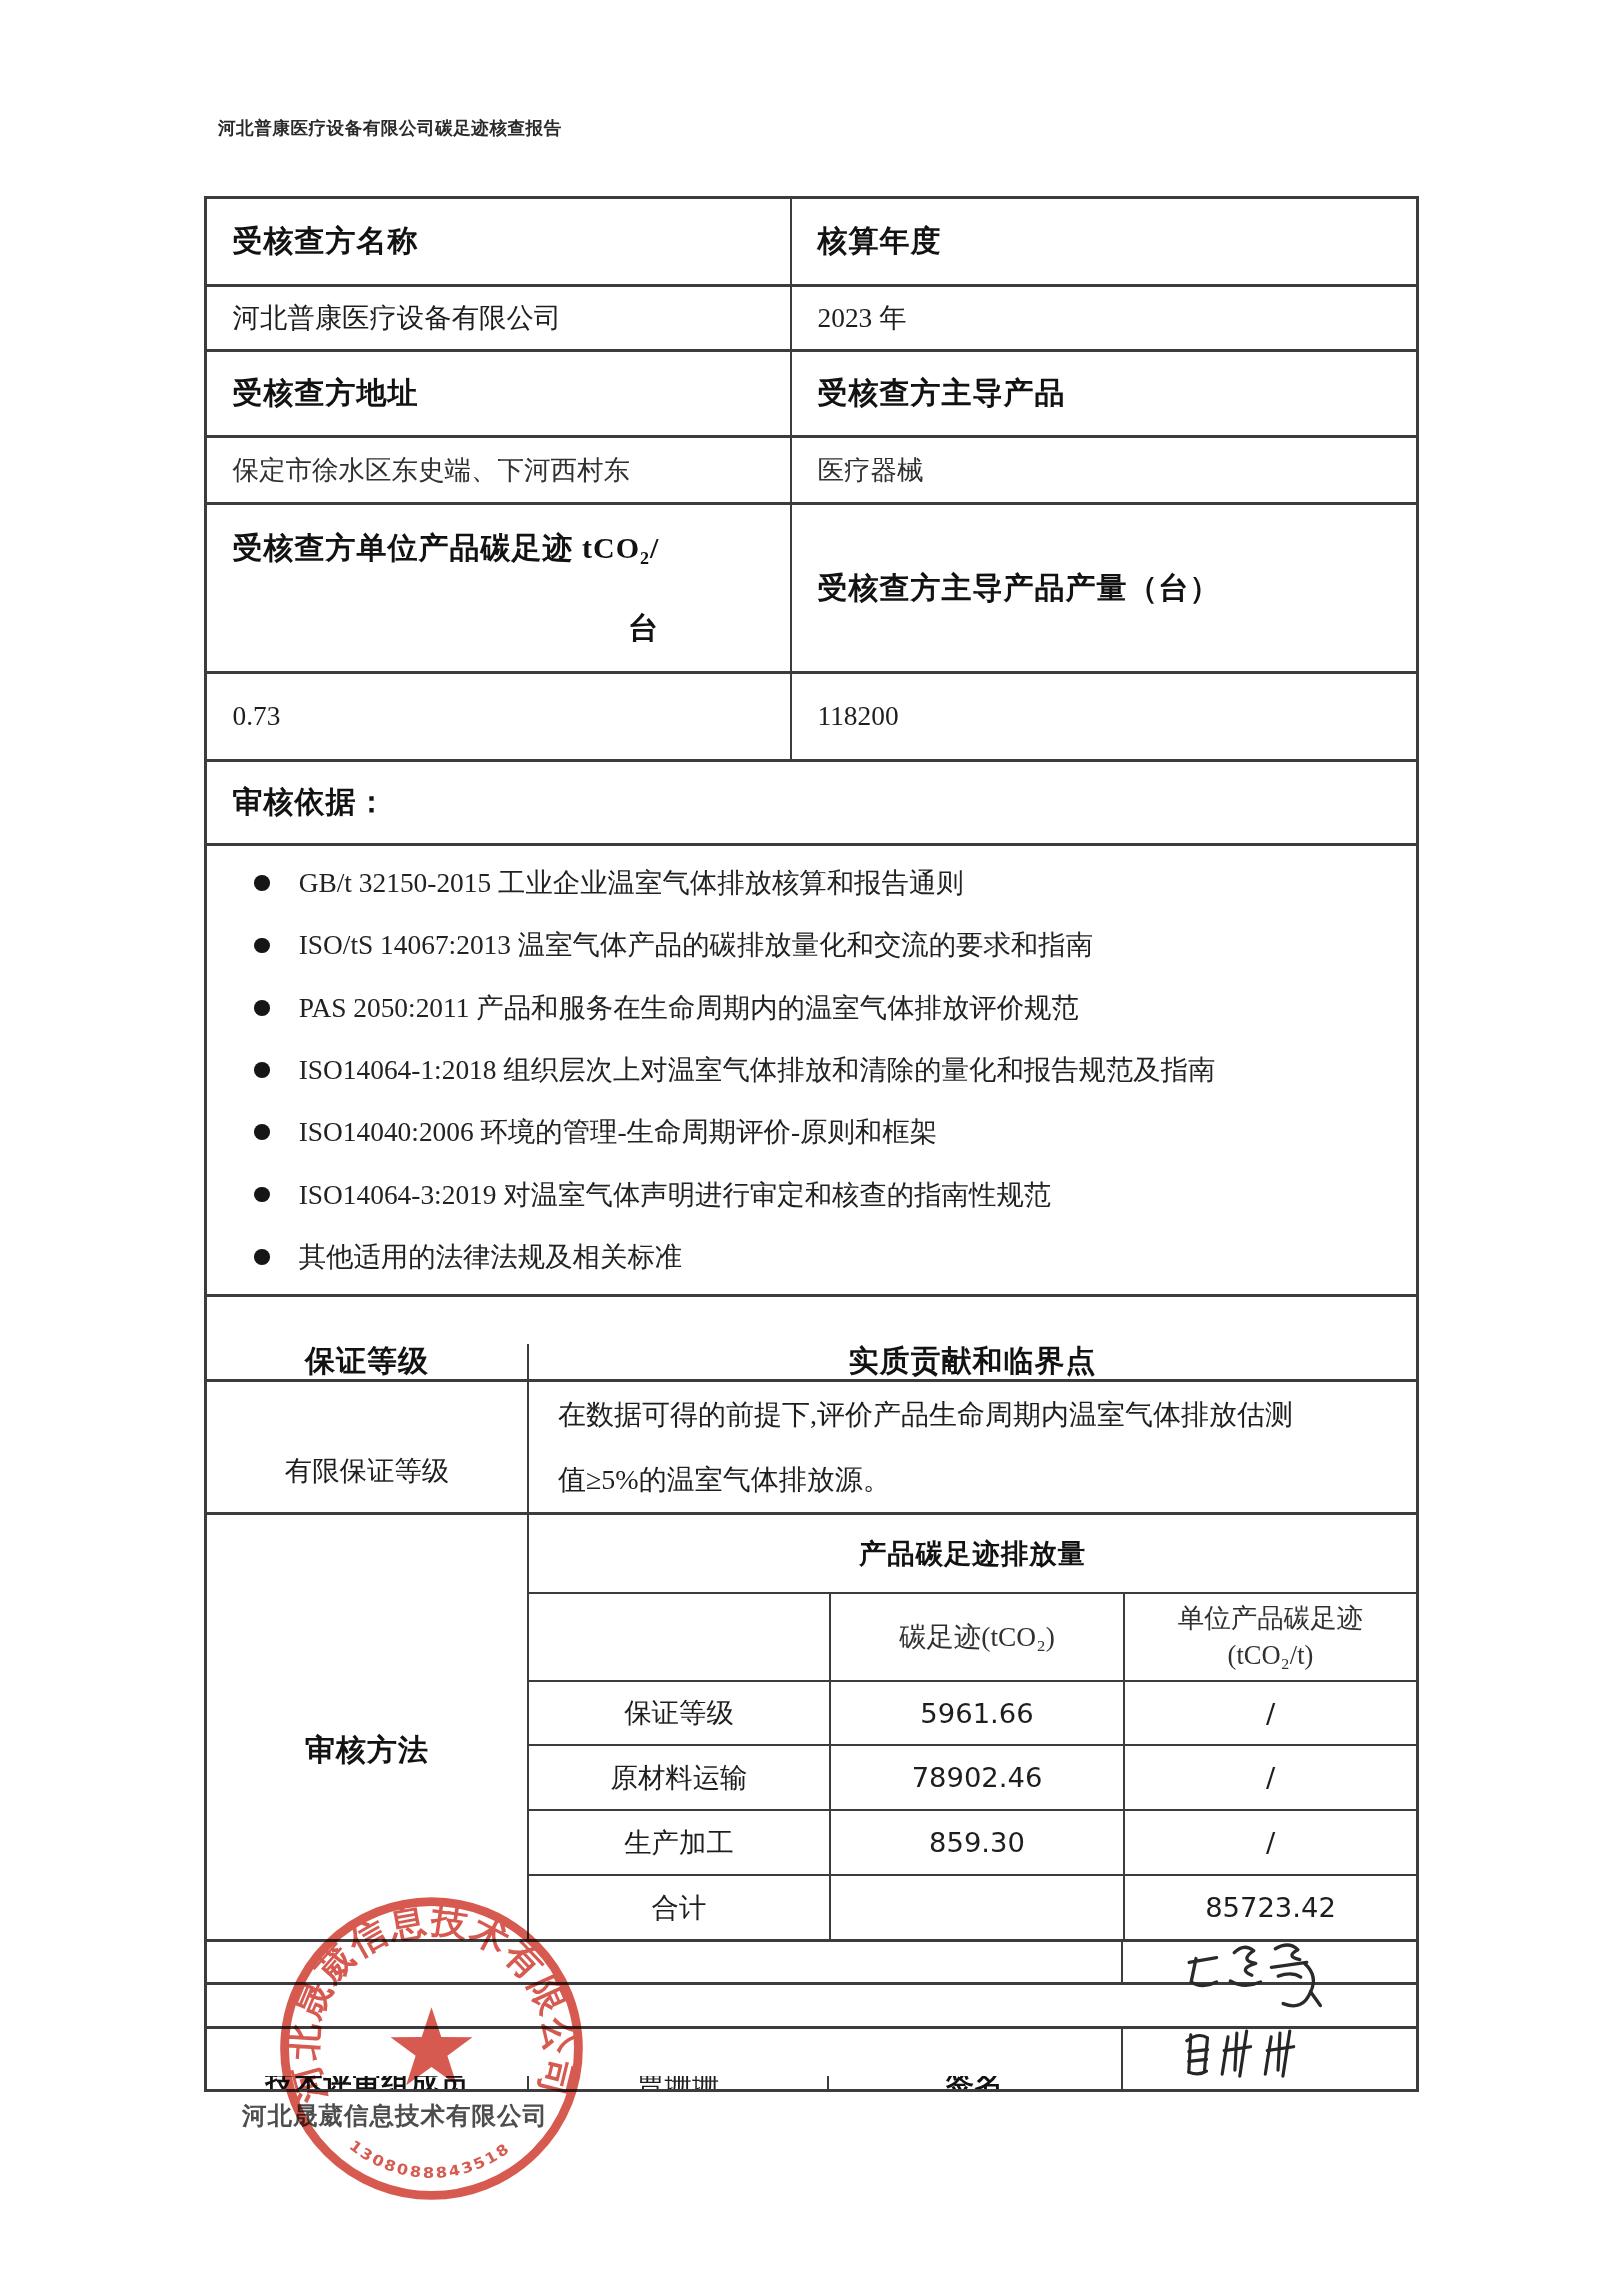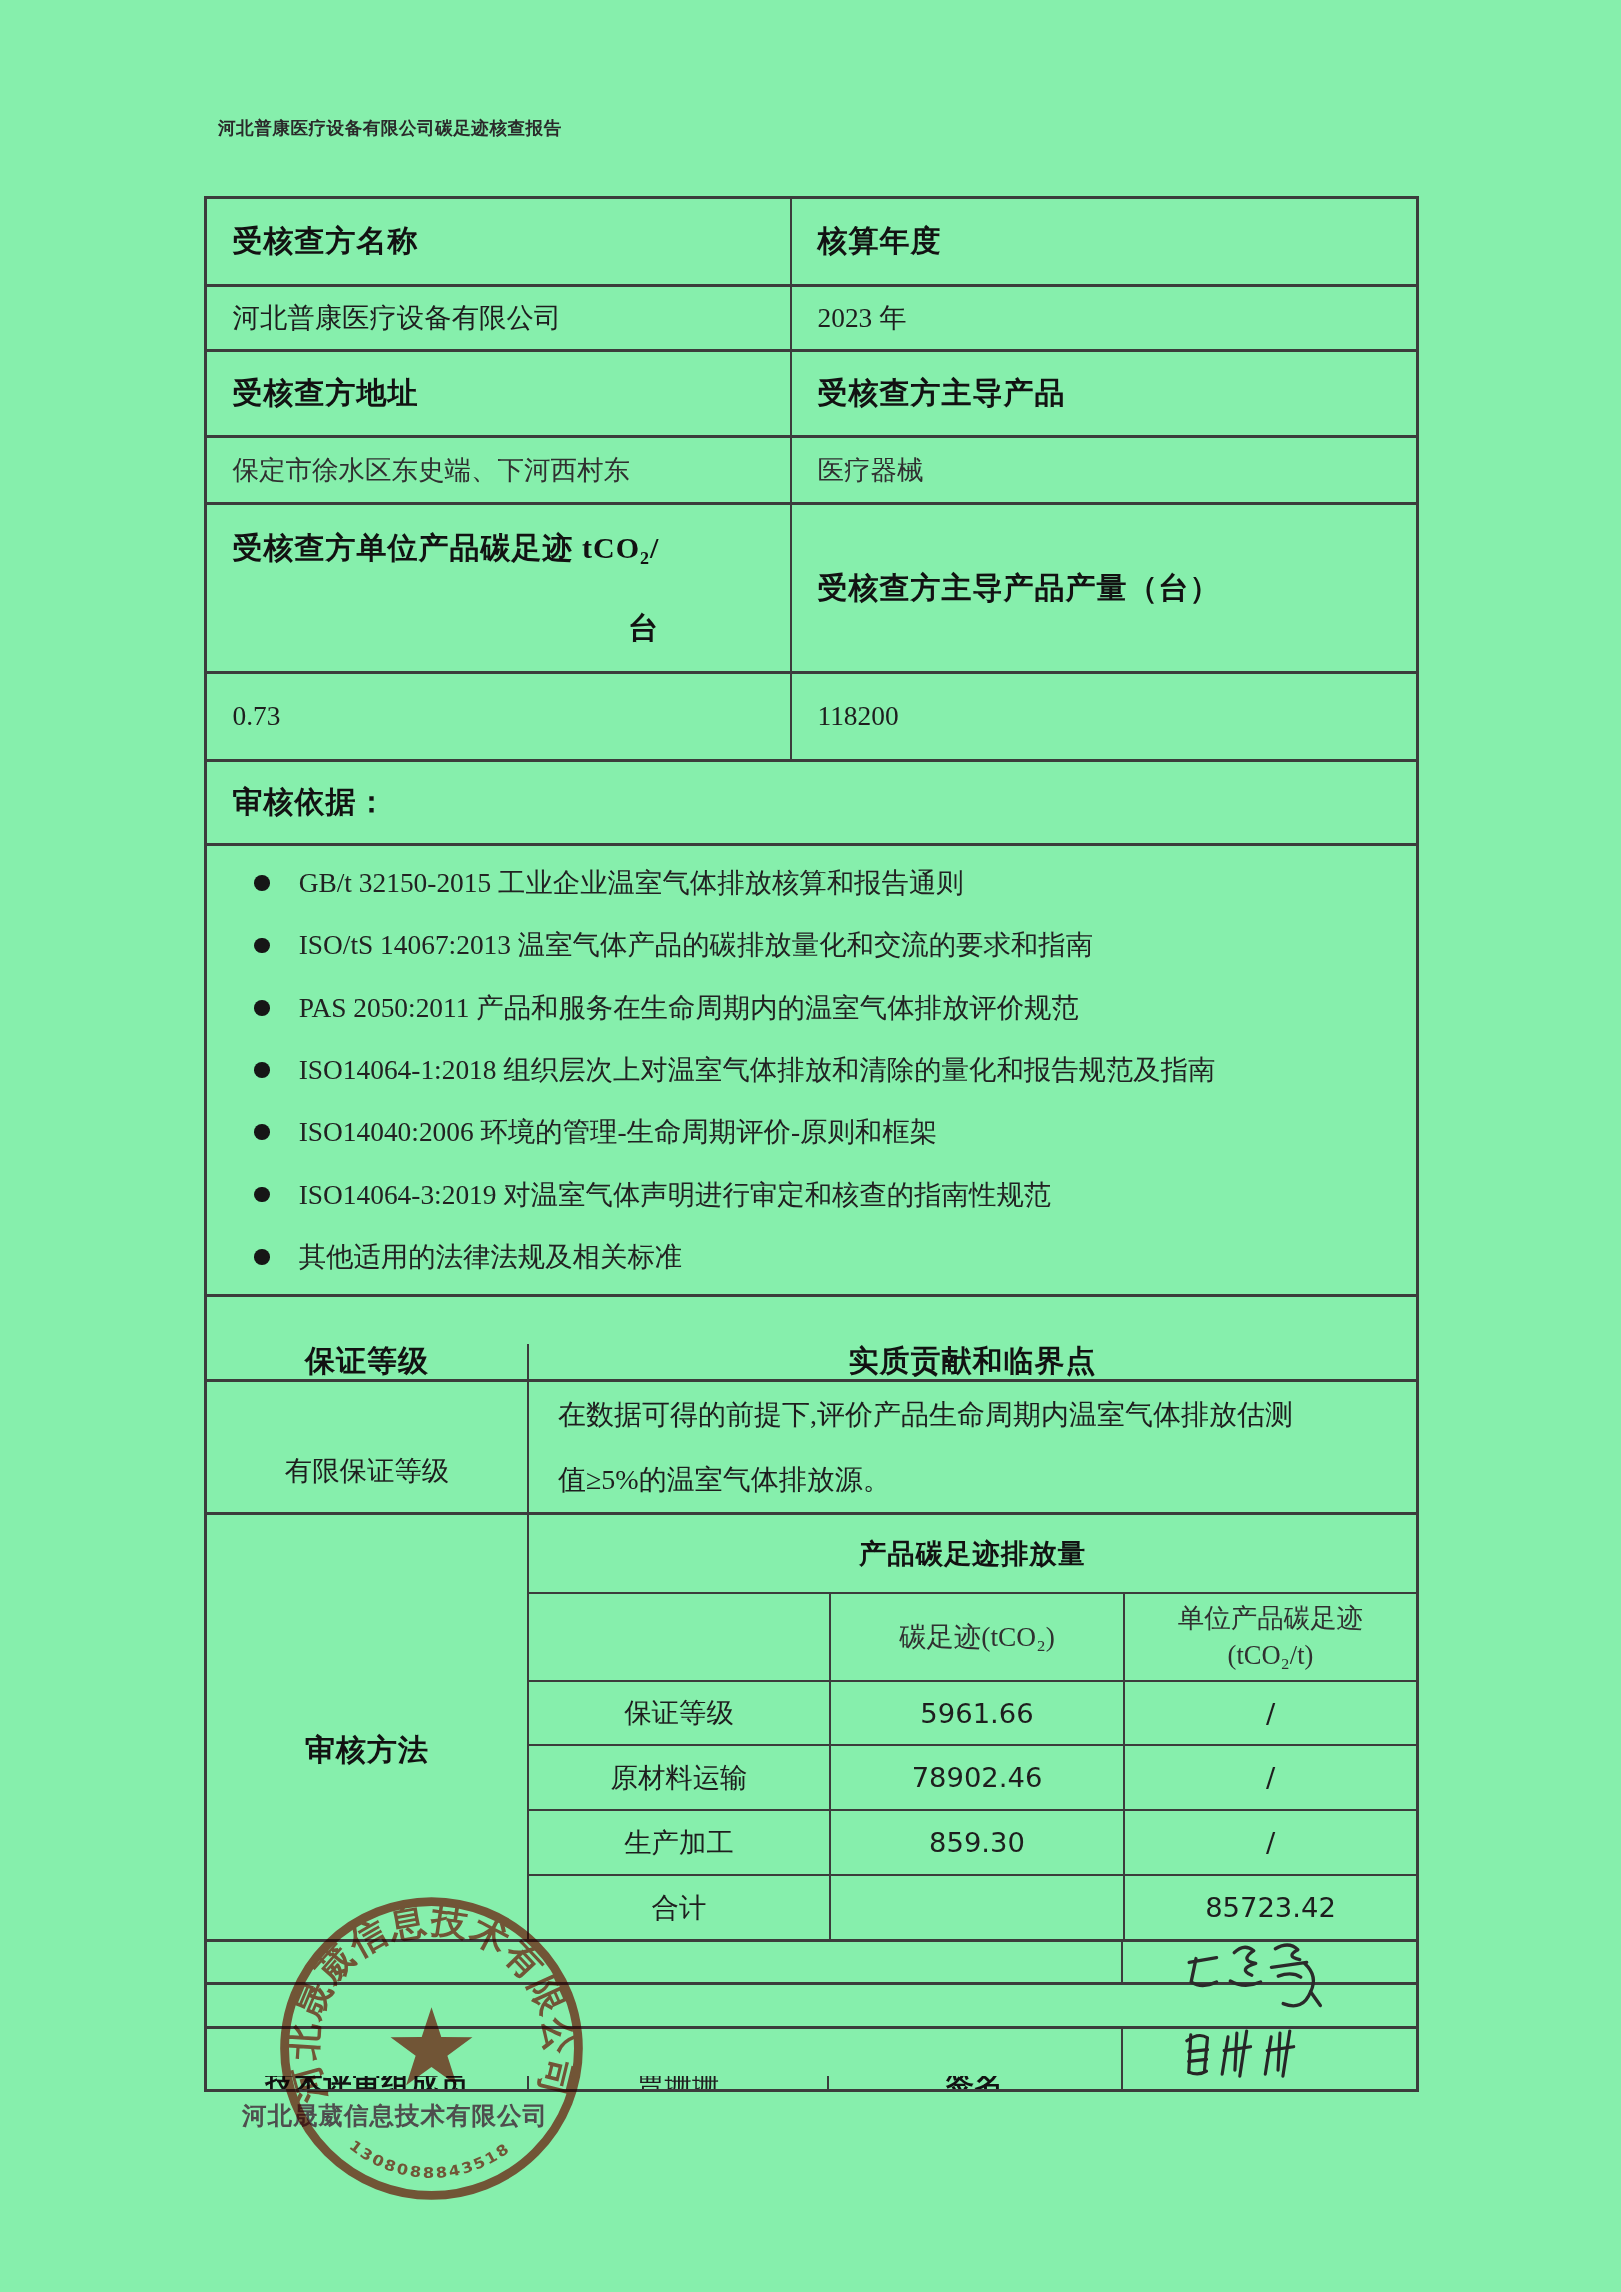--- a/index.html
+++ b/index.html
@@ -1,18 +1,18 @@
 <!DOCTYPE html>
 <html><head>
 <meta charset="utf-8">
 <style>
   html,body { margin:0; padding:0; background:#e8e8e8; }
   .page {
     position:relative; width:1621px; height:2293px; margin:0 auto;
-    background:#86efac; overflow:hidden;
+    background:#ffffff; overflow:hidden;
     font-family:"Liberation Serif","DejaVu Serif",serif;
     color:#1e1e1e;
   }
   .doc-title {
     position:absolute; left:218px; top:116px;
     font-size:17.6px; font-weight:700; color:#2a2a2a; letter-spacing:0.5px;
   }
   
   .t {
     position:absolute; left:204px; top:196px; width:1215px;

